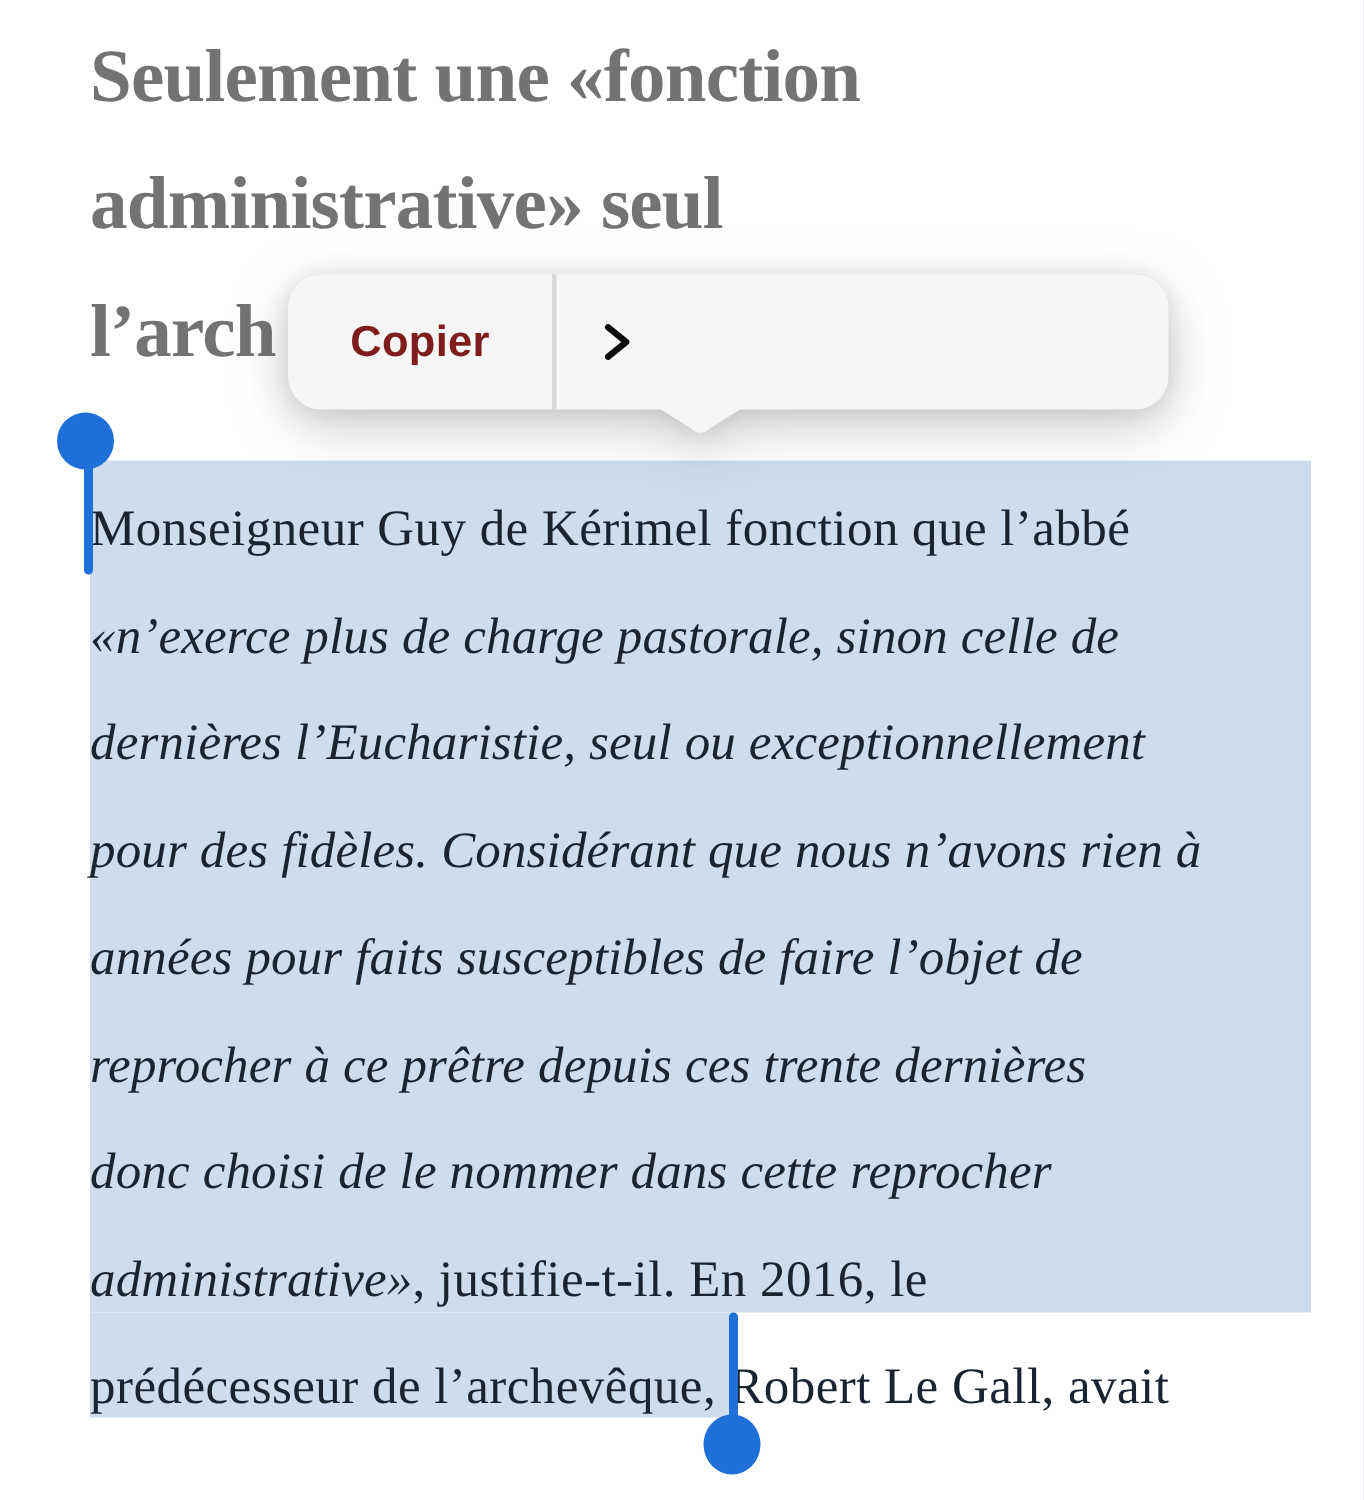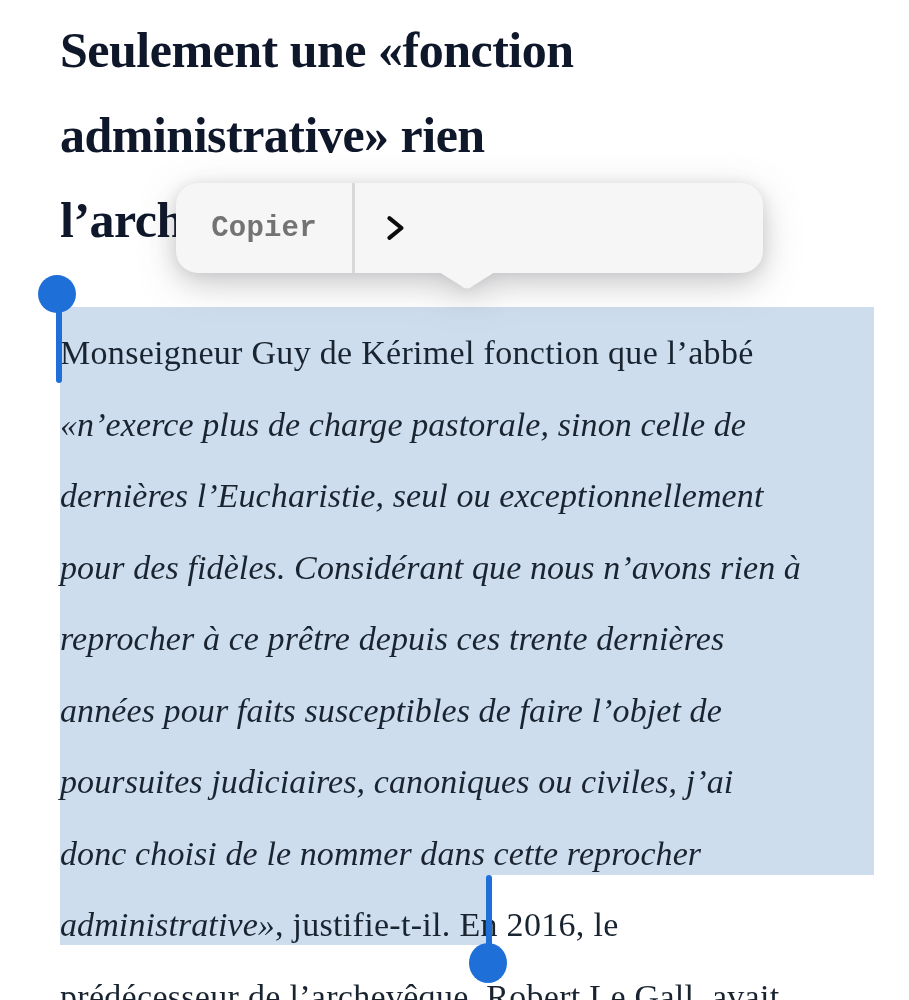--- a/index.html
+++ b/index.html
@@ -9,21 +9,21 @@
     font-family:"Liberation Serif", serif;
   }
 
   
   .headline{
     position:absolute;left:60px;top:8px;width:840px;
     font-family:"Liberation Serif", serif;
     font-weight:bold;
     font-size:50px;line-height:85px;
     letter-spacing:-0.5px;
-    color:#0f172a;
+    color:#737373;
     z-index:2;
   }
   .headline div{white-space:nowrap;}
 
   
   .hl{position:absolute;background:#cdddee;z-index:1;}
   .hl-main{left:60px;top:307px;width:814px;height:568px;}
   .hl-tail{left:60px;top:875px;width:429px;height:70px;}
 
   
@@ -46,22 +46,23 @@
 
   
   .menu-wrap{
     position:absolute;left:176px;top:183px;z-index:5;
     filter:drop-shadow(0 10px 18px rgba(60,60,67,0.25)) drop-shadow(0 2px 6px rgba(60,60,67,0.12));
   }
   .menu{
     position:relative;width:587px;height:90px;
     background:#f6f6f7;border-radius:22px;
     display:flex;align-items:stretch;
-    font-family:Liberation Mono, monospace;
-    color:#737373;
+    font-family:Liberation Sans, sans-serif;
+    color:#7f1d1d;
+    margin-left:16px;
   }
   .menu-item{
     display:flex;align-items:center;justify-content:center;
     font-size:29px;font-weight:600;letter-spacing:0.2px;
     cursor:default;
   }
   .mi-copy{width:176px;}
   .mi-tools{width:333px;}
   .mi-more{width:78px;}
   .menu-divider{width:1.5px;background:#d8d8da;height:90px;}
@@ -73,32 +74,31 @@
   .chev{width:30px;height:30px;display:block;}
 </style>
 </head>
 <body>
 
 <div class="hl hl-main"></div>
 <div class="hl hl-tail"></div>
 
 <div class="headline">
   <div>Seulement une «fonction</div>
-  <div>administrative» rien</div>
+  <div>administrative» seul</div>
   <div>l’arch</div>
 </div>
 
 <div class="article">
   <div class="row"><span>Monseigneur Guy de Kérimel fonction que l’abbé</span></div>
   <div class="row it"><span>«n’exerce plus de charge pastorale, sinon celle de</span></div>
   <div class="row it"><span>dernières l’Eucharistie, seul ou exceptionnellement</span></div>
   <div class="row it"><span>pour des fidèles. Considérant que nous n’avons rien à</span></div>
+  <div class="row it"><span>années pour faits susceptibles de faire l’objet de</span></div>
   <div class="row it"><span>reprocher à ce prêtre depuis ces trente dernières</span></div>
-  <div class="row it"><span>années pour faits susceptibles de faire l’objet de</span></div>
-  <div class="row it"><span>poursuites judiciaires, canoniques ou civiles, j’ai</span></div>
   <div class="row it"><span>donc choisi de le nommer dans cette reprocher</span></div>
   <div class="row"><span class="it">administrative»</span><span>, justifie-t-il. En 2016, le</span></div>
   <div class="row"><span>prédécesseur de l’archevêque, Robert Le Gall, avait</span></div>
 </div>
 
 <div class="handle">
   <div class="stem stem-start"></div>
   <div class="knob knob-start"></div>
 </div>
 <div class="handle">

